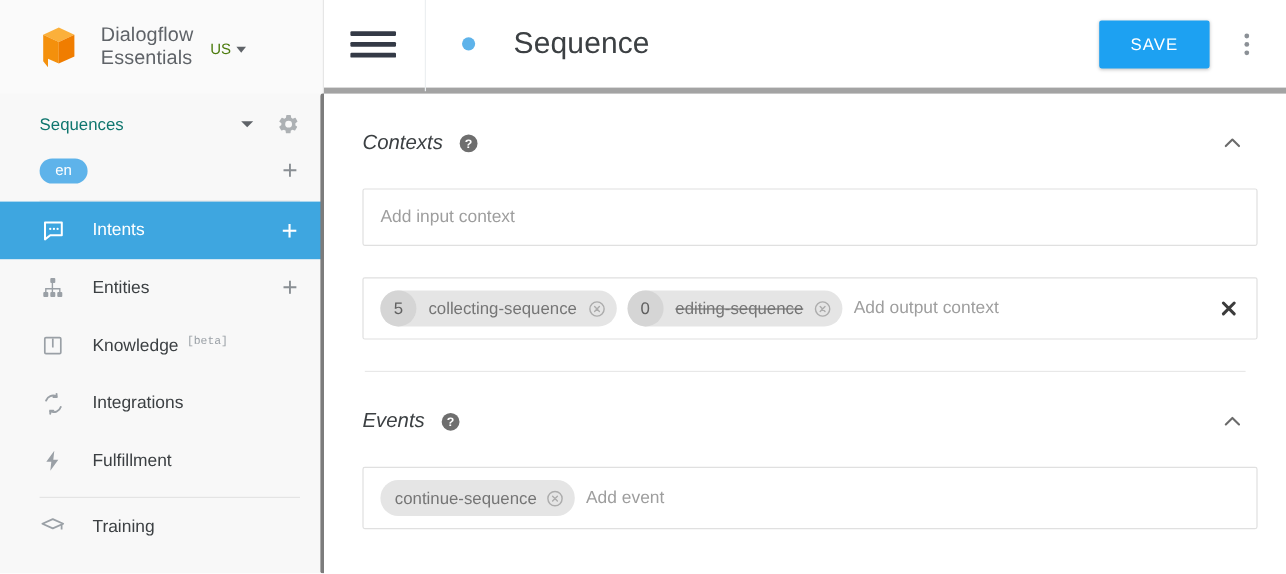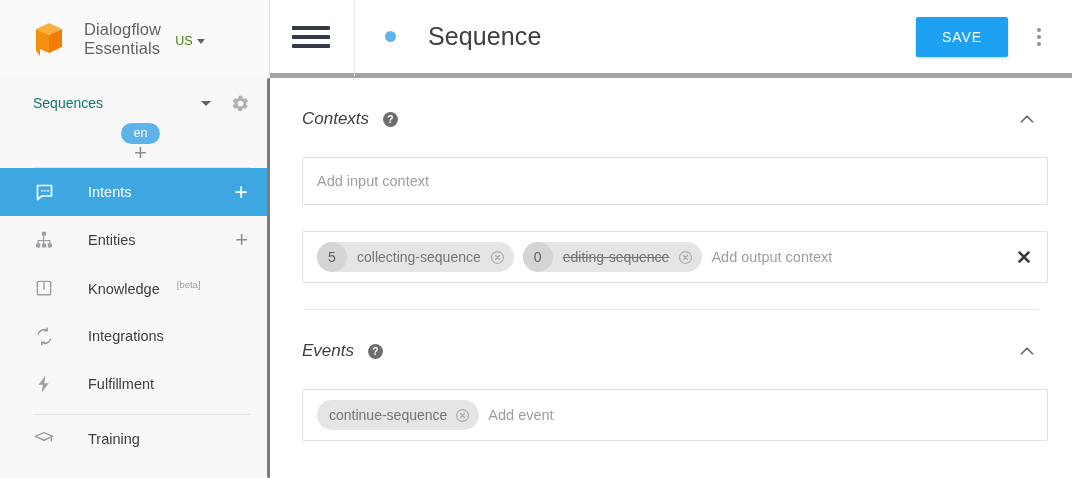--- a/index.html
+++ b/index.html
@@ -66,21 +66,20 @@
     border-right: 5px solid transparent;
     border-top: 5.5px solid #5f6368;
     margin-right: 20px;
   }
   .gear { width: 19px; height: 19px; opacity: .62; }
 
   .lang-row {
     height: 38px;
     display: flex; align-items: center;
     padding: 0 22px 0 33px;
-    flex-direction: column;
   }
   .lang-chip {
     background: #5eb3ea;
     color: #fff;
     border-radius: 11px;
     font-size: 12.5px;
     padding: 3px 13px 4px;
     line-height: 14px;
   }
   .spacer { flex: 1; }
@@ -96,39 +95,39 @@
     background: #e4e4e4;
     margin: 6px 20px 0 33px;
   }
 
   .nav-item {
     height: 48px;
     display: flex; align-items: center;
     padding: 0 22px 0 33px;
     color: #3c4043;
     font-size: 14.5px;
-    gap: 11px;
   }
   .nav-item.active {
     background: #3ea6e0;
     color: #ffffff;
   }
   .nav-ico {
     width: 22px; height: 22px;
     flex: 0 0 22px;
     margin-right: 22px;
     display: flex; align-items: center; justify-content: center;
   }
   .nav-ico svg { display: block; }
   .nav-label { flex: 1; white-space: nowrap; }
   .beta {
     font-size: 9.5px;
     color: #9aa0a6;
     vertical-align: super;
-    margin-left: 17px;
+    margin-left: 7px;
+    font-family: Liberation Mono, monospace;
   }
   .plus-white { color: #fff; font-size: 23px; font-weight: 500; line-height: 18px; }
 
   #sidebar-scrollbar {
     position: absolute;
     left: 267px; top: 78px;
     width: 5px; height: 400px;
     background: #7c7c7c;
     border-radius: 2px;
   }

